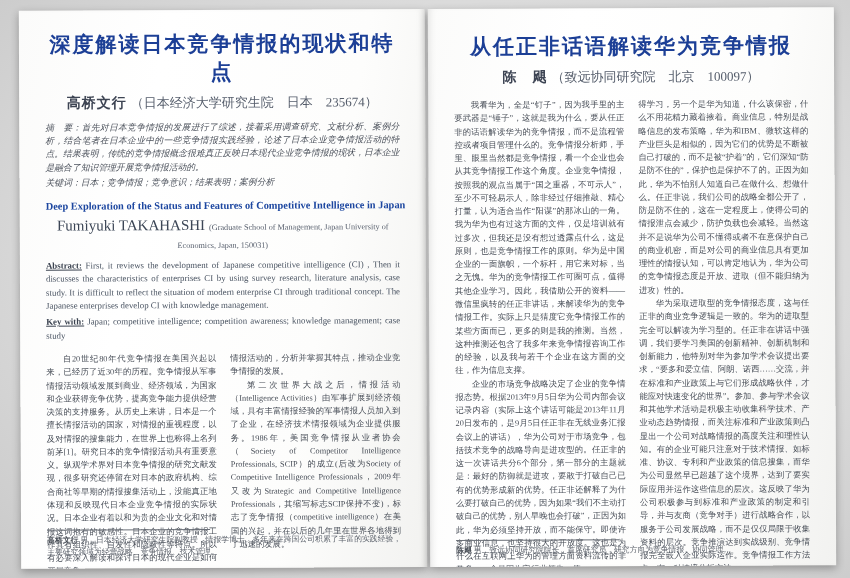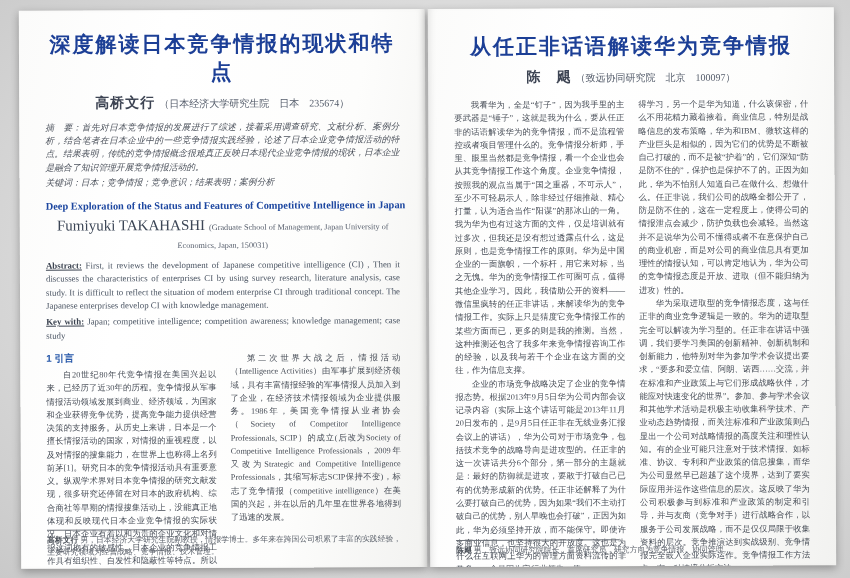--- a/index.html
+++ b/index.html
@@ -22,21 +22,21 @@
   .page-right{box-shadow:0 3px 8px rgba(0,0,0,0.30), inset 6px 0 8px -6px rgba(0,0,0,0.15);}
 
   .cn-title{
     margin:4px 0 0 0;text-align:center;
     font-size:21px;font-weight:700;letter-spacing:2px;
     color:#1c3f96;
   }
   .page-right .cn-title{margin-top:8px;}
   .author-line{margin-top:7px;text-align:center;color:#3d4453;}
   .author{font-size:14px;font-weight:600;letter-spacing:1px;}
-  .affil{font-size:10px;color:#555d6b;}
+  .affil{font-size:13px;color:#555d6b;}
 
   .abstract{
     margin:9px 0 0 0;font-size:8.8px;line-height:1.5;color:#4c525c;
     text-align:justify;font-style:italic;
   }
   .abstract .lbl{font-style:italic;}
   .keywords{margin-top:2px;}
 
   .en-title{
     margin:11px 0 0 0;text-align:center;white-space:nowrap;
@@ -90,24 +90,24 @@
     <h2 class="en-title">Deep Exploration of the Status and Features of Competitive Intelligence in Japan</h2>
     <div class="en-author-line">
       <span class="en-author">Fumiyuki TAKAHASHI</span>
       <span class="en-affil">(Graduate School of Management, Japan University of Economics, Japan, 150031)</span>
     </div>
     <p class="en-abstract"><b>Abstract:</b> <span>First, it reviews the development of Japanese competitive intelligence (CI) , Then it discusses the characteristics of enterprises CI by using survey research, literature analysis, case study. It is difficult to reflect the situation of modern enterprise CI through traditional concept. The Japanese enterprises develop CI with knowledge management.</span></p>
     <p class="en-abstract en-kw"><b>Key with:</b> <span>Japan; competitive intelligence; competition awareness; knowledge management; case study</span></p>
 
     <div class="columns">
       <div class="col">
-        <h3>1 引言</h3>
         <p class="indent">自20世纪80年代竞争情报在美国兴起以来，已经历了近30年的历程。竞争情报从军事情报活动领域发展到商业、经济领域，为国家和企业获得竞争优势，提高竞争能力提供经营决策的支持服务。从历史上来讲，日本是一个擅长情报活动的国家，对情报的重视程度，以及对情报的搜集能力，在世界上也称得上名列前茅[1]。研究日本的竞争情报活动具有重要意义。纵观学术界对日本竞争情报的研究文献发现，很多研究还停留在对日本的政府机构、综合商社等早期的情报搜集活动上，没能真正地体现和反映现代日本企业竞争情报的实际状况。日本企业有着以和为贵的企业文化和对情报这词抱有的敏感性。日本企业的竞争情报工作具有组织性、自发性和隐蔽性等特点。所以有必要深入解读和探讨日本的现代企业是如何开展竞争</p>
       </div>
       <div class="col">
+        <p>情报活动的，分析并掌握其特点，推动企业竞争情报的发展。</p>
         <p class="indent">第二次世界大战之后，情报活动（Intelligence Activities）由军事扩展到经济领域，具有丰富情报经验的军事情报人员加入到了企业，在经济技术情报领域为企业提供服务。1986年，美国竞争情报从业者协会（Society of Competitor Intelligence Professionals, SCIP）的成立(后改为Society of Competitive Intelligence Professionals，2009年又改为Strategic and Competitive Intelligence Professionals，其缩写标志SCIP保持不变)，标志了竞争情报（competitive intelligence）在美国的兴起，并在以后的几年里在世界各地得到了迅速的发展。</p>
       </div>
     </div>
 
     <div class="page-footer">
       <div class="rule"></div>
       <p><b>高桥文行</b> <span>男，日本经济大学研究生院副教授，情报学博士。多年来在跨国公司积累了丰富的实践经验，主要研究领域为经营战略、竞争情报、技术管理。</span></p>
     </div>
   </div>
 

